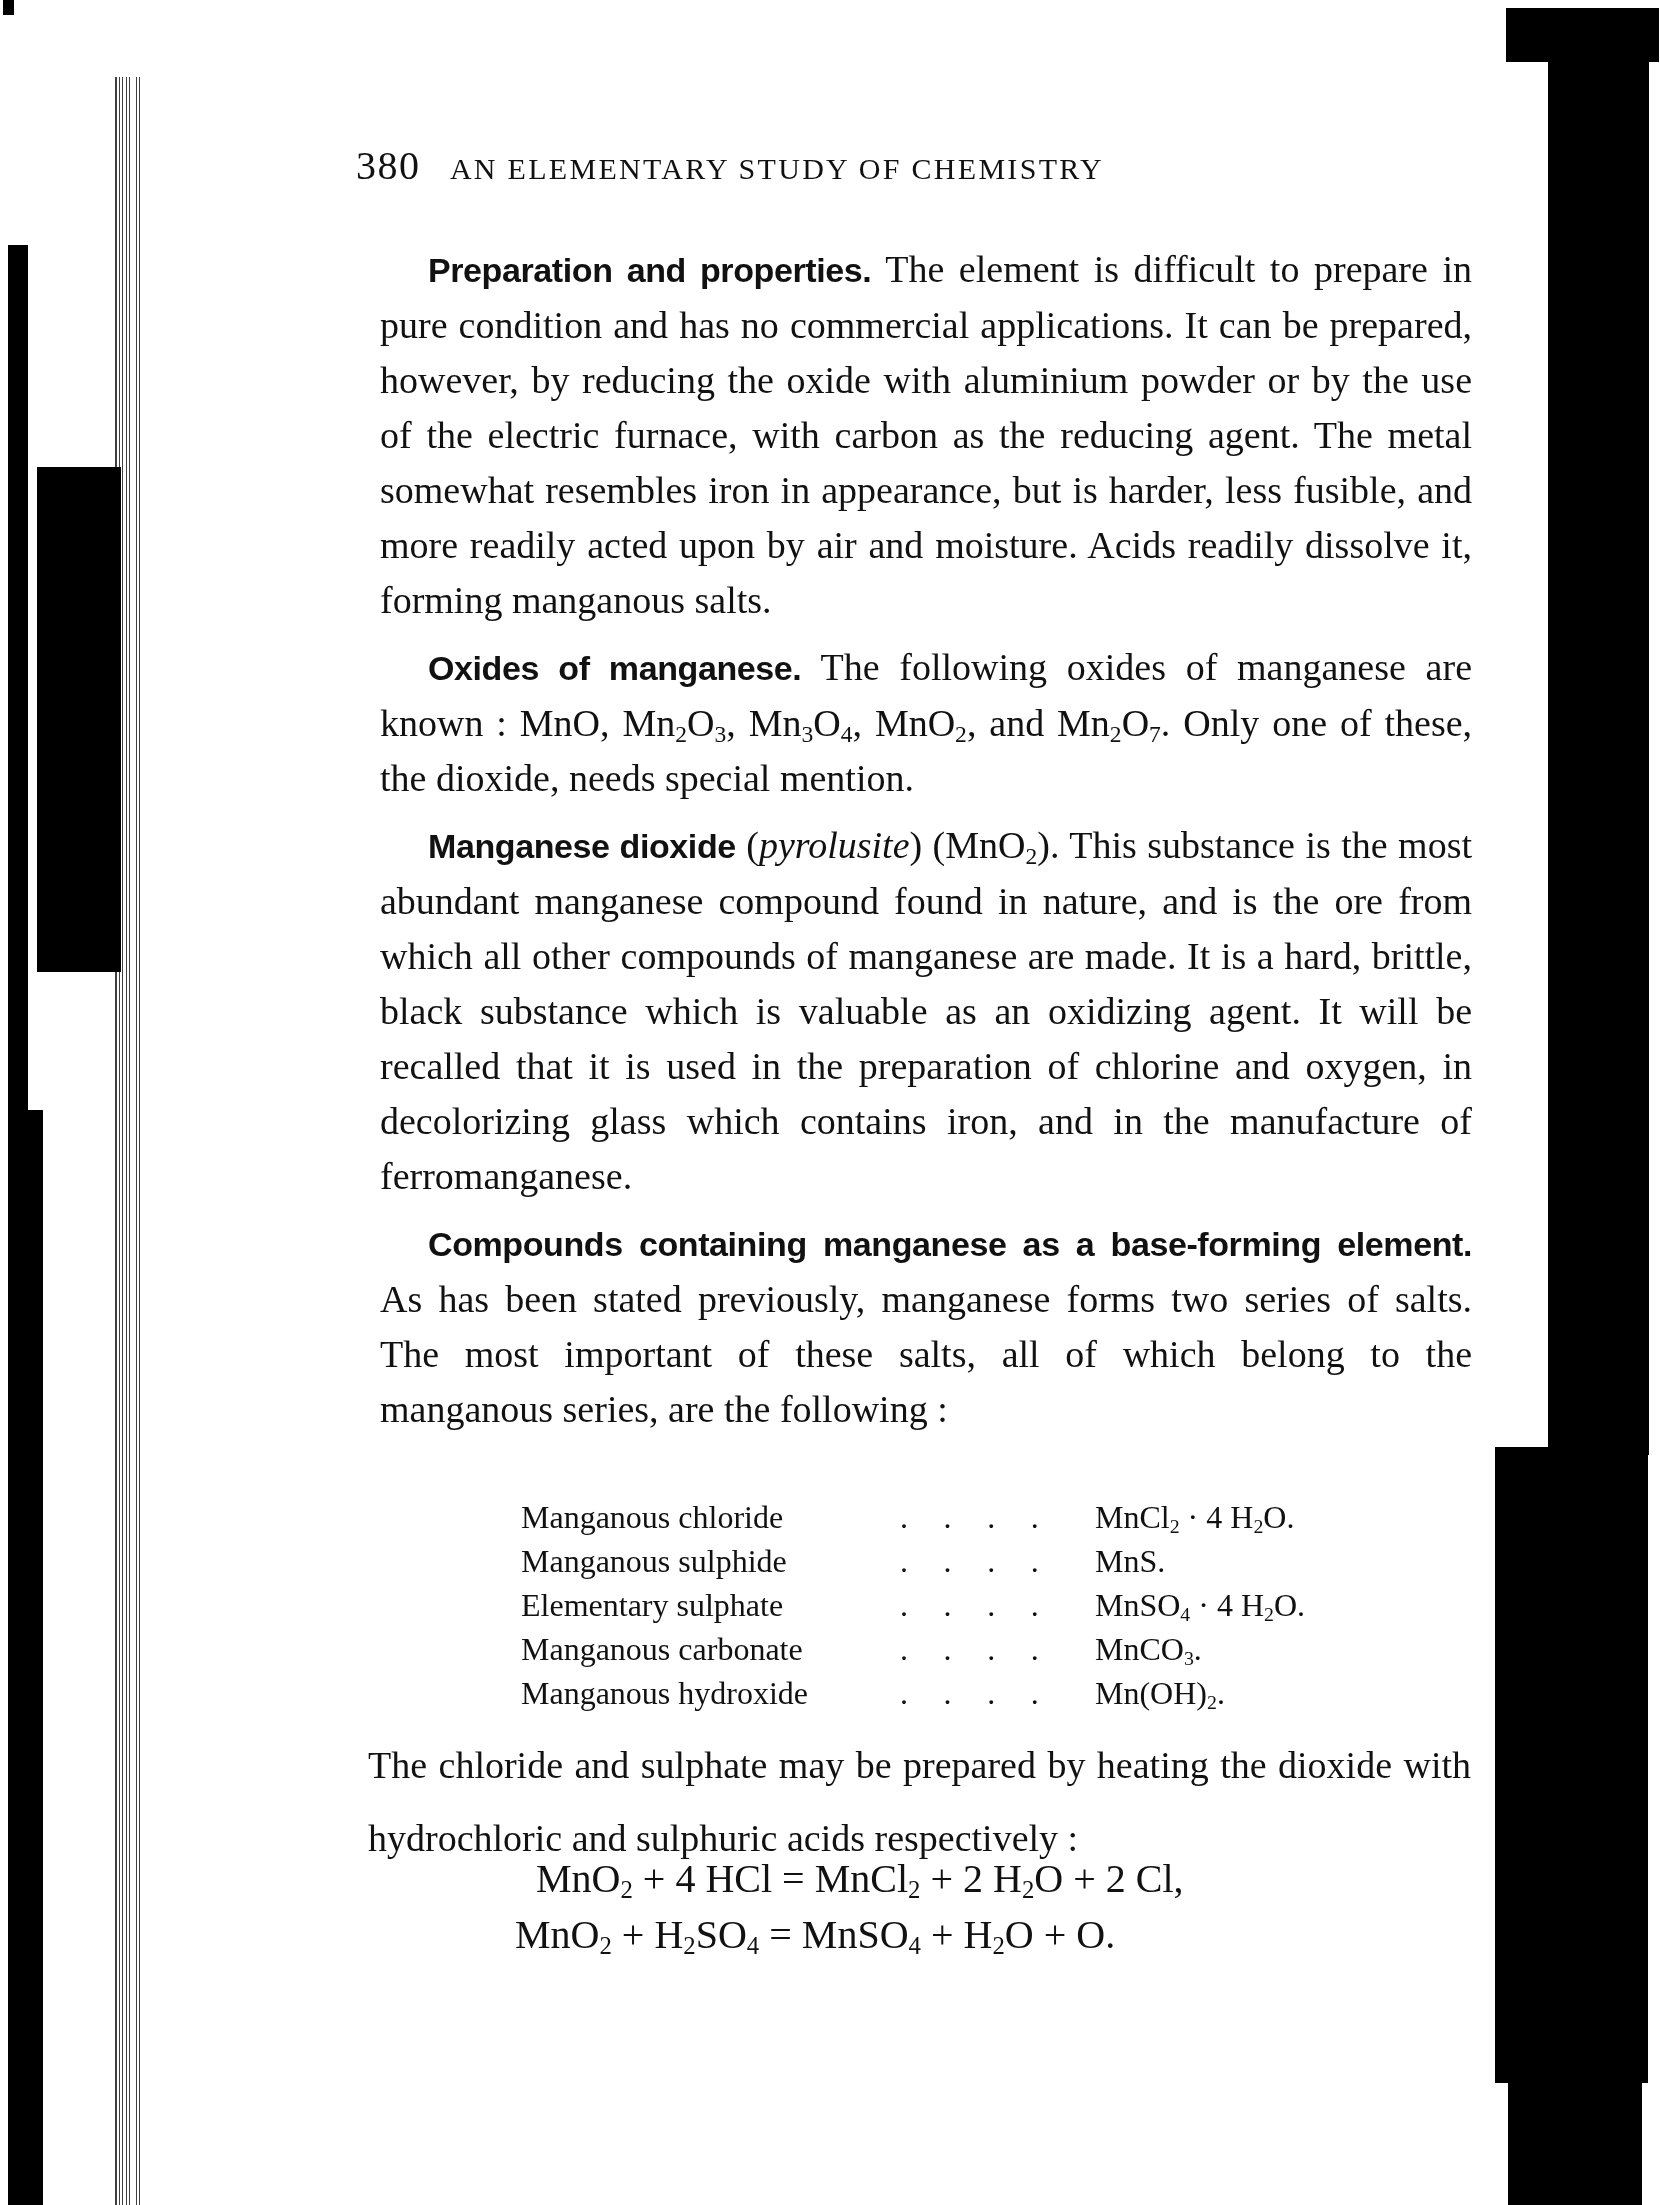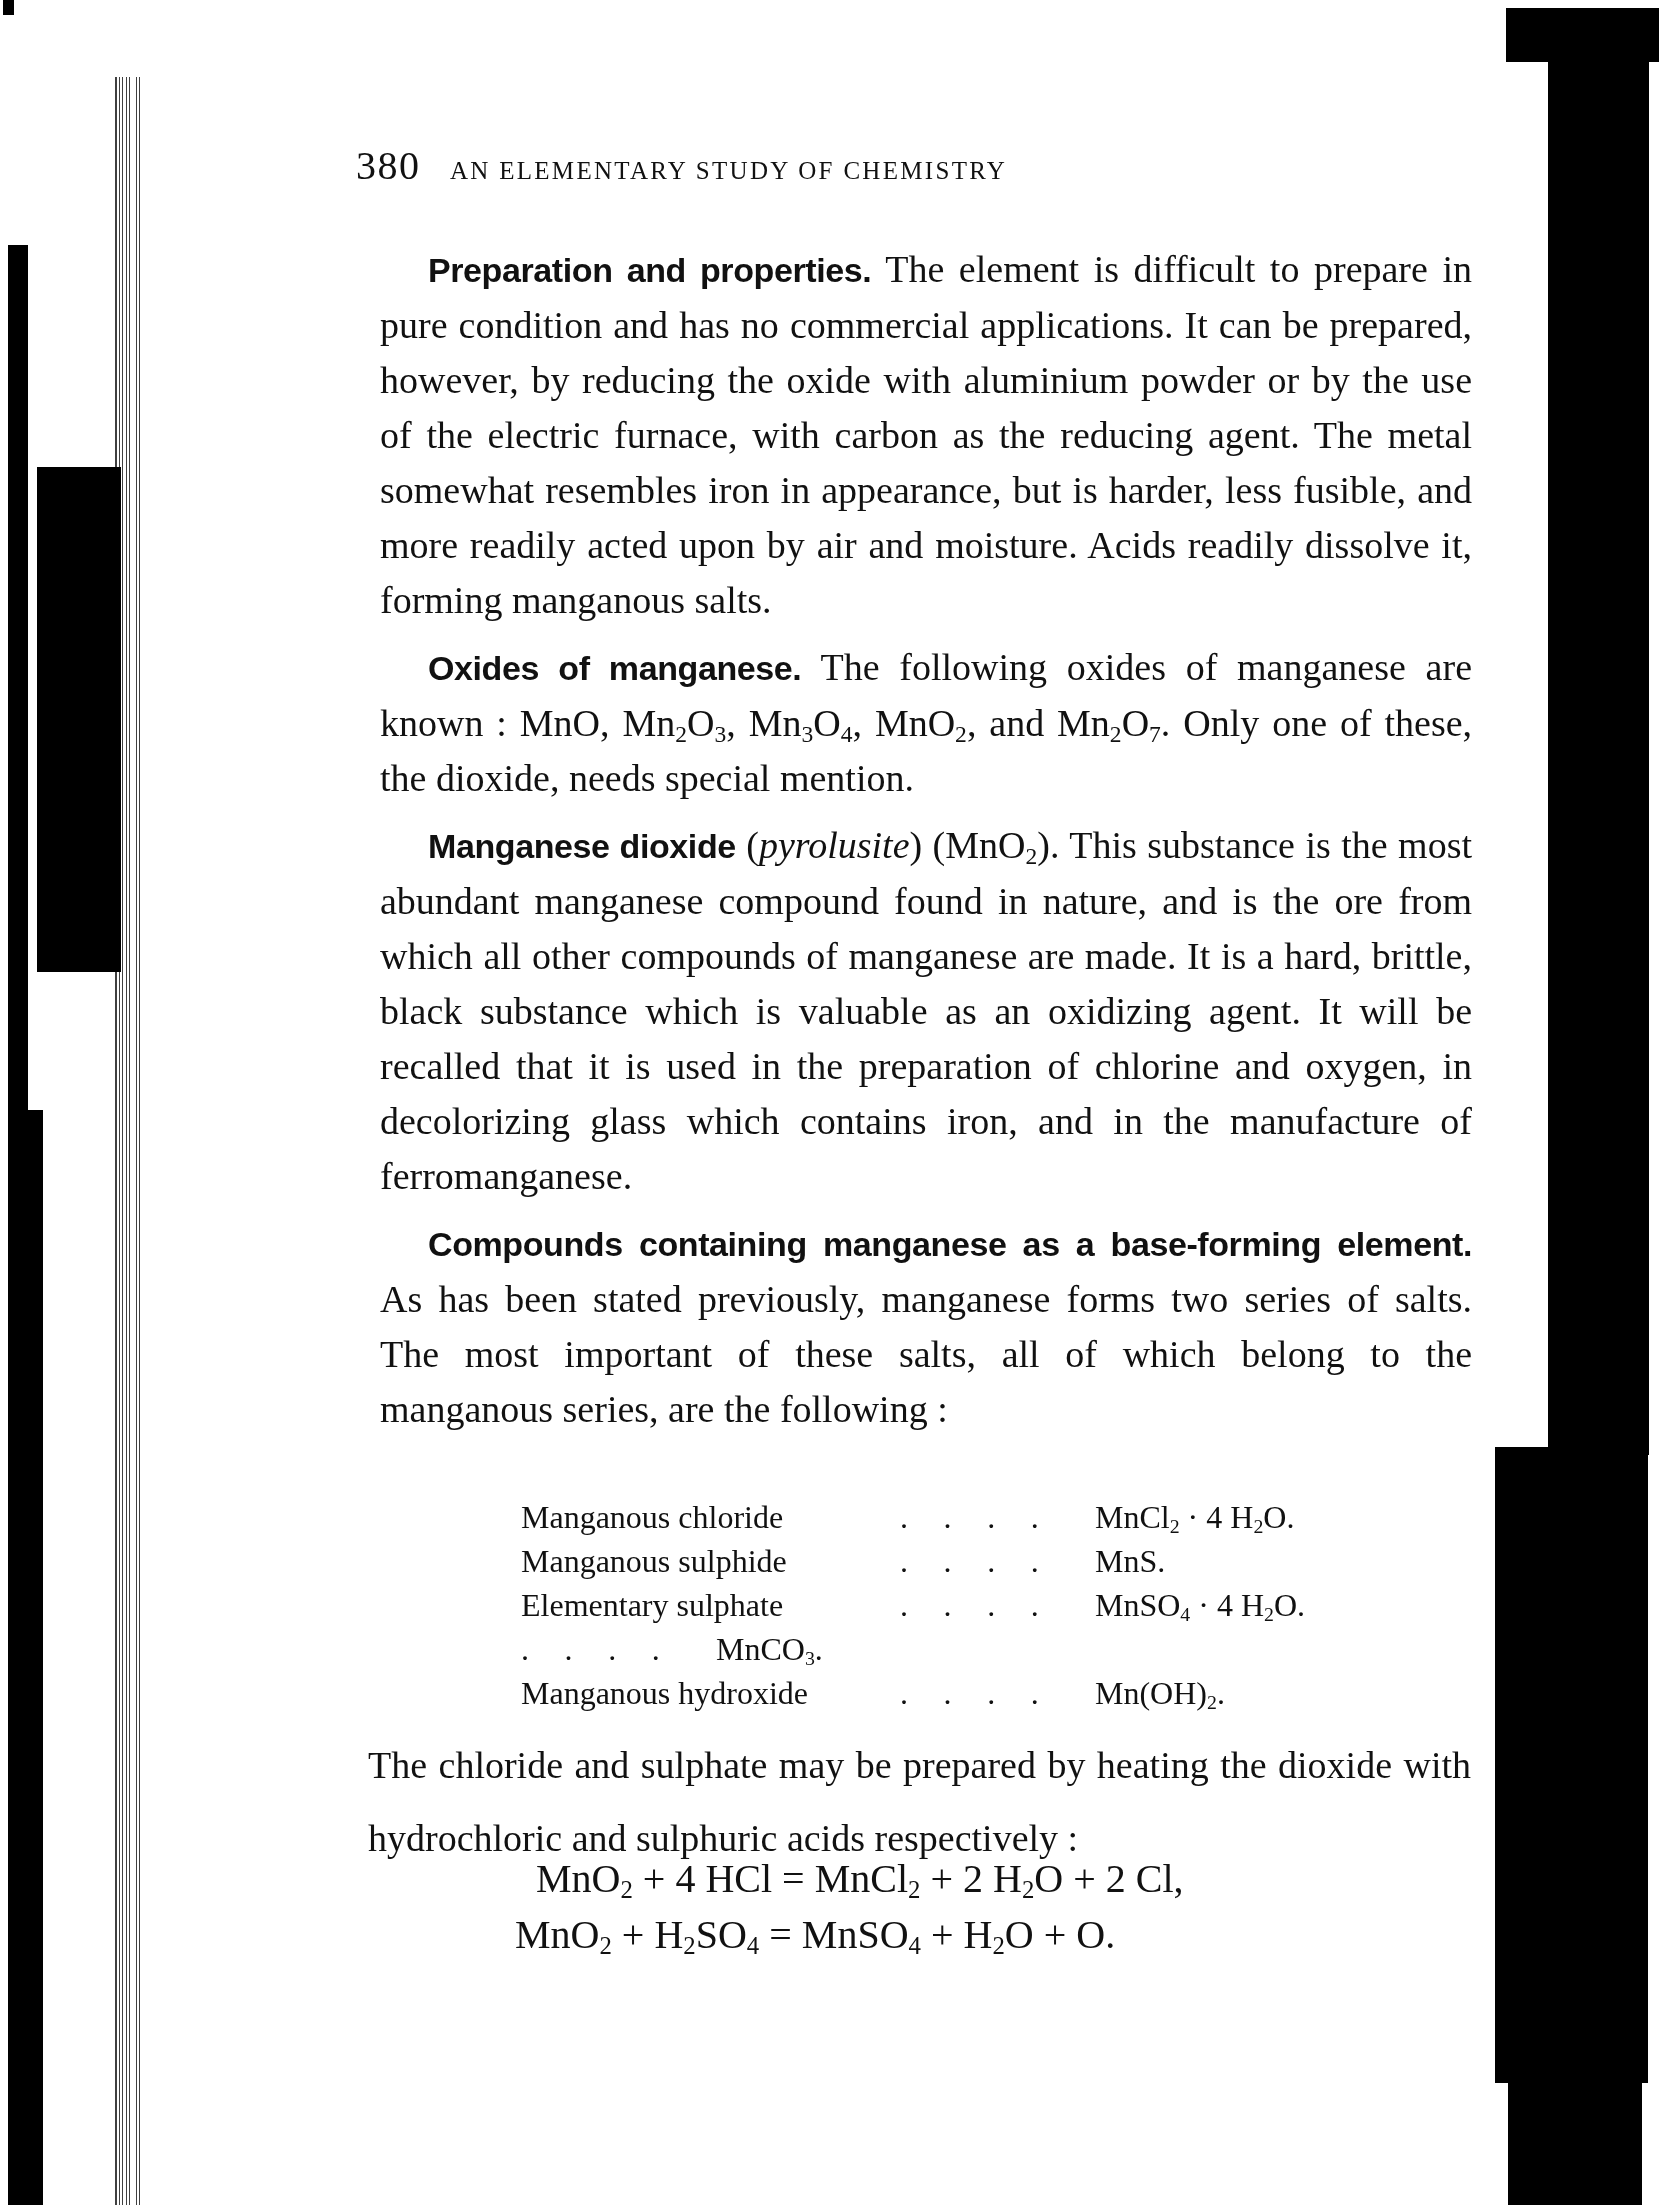--- a/index.html
+++ b/index.html
@@ -2,21 +2,21 @@
 <html style="font-size:12.3px"><head>
 <meta charset="utf-8">
 <style>
   html, body { margin:0; padding:0; }
   body { width:1661px; height:2205px; position:relative; background:#ffffff; overflow:hidden;
          font-family:"Liberation Serif","DejaVu Serif",serif; color:#111; }
   .scan { position:absolute; background:#000; }
   .noise { position:absolute; background:repeating-linear-gradient(90deg,#000 0 1.5px,transparent 1.5px 3.8px,#000 3.8px 4.6px,transparent 4.6px 6.9px); opacity:.75; }
   .running-head { position:absolute; left:356px; top:142px; font-size:38px; letter-spacing:1.5px; white-space:nowrap; }
   .running-head .pnum { margin-right:18.4px; font-size:40px;margin-top:18px; }
-  .running-head .title { text-transform:uppercase; font-size:25px; letter-spacing:2.3px; }
+  .running-head .title { text-transform:uppercase; font-size:30px; letter-spacing:2.3px; }
   .body { position:absolute; left:368px; top:230px; width:1116px; font-size:38px; line-height:55px; text-align:justify; }
   .body p { margin:12px; }
   .indent { text-indent:48px; }
   .sh { font-family:"Liberation Sans","DejaVu Sans",sans-serif; font-weight:bold; font-size:34px; letter-spacing:-0.4px; }
   sub { font-size:62%; vertical-align:-0.25em; line-height:0; }
   .table { position:absolute; left:521px; top:1495px; font-size:32px; line-height:44px; }
   .row { display:flex; }
   .row .name { width:379px; white-space:nowrap; }
   .row .dots { width:195px; letter-spacing:13.8px; white-space:nowrap; }
   .row .formula { white-space:nowrap; }
@@ -68,20 +68,21 @@
     <span class="name">Manganous sulphide</span>
     <span class="dots">. . . .</span>
     <span class="formula">MnS.</span>
   </div>
   <div class="row">
     <span class="name">Elementary sulphate</span>
     <span class="dots">. . . .</span>
     <span class="formula">MnSO<sub>4</sub> · 4 H<sub>2</sub>O.</span>
   </div>
   <div class="row">
+    <span class="name">Manganous carbonate</span>
     <span class="dots">. . . .</span>
     <span class="formula">MnCO<sub>3</sub>.</span>
   </div>
   <div class="row">
     <span class="name">Manganous hydroxide</span>
     <span class="dots">. . . .</span>
     <span class="formula">Mn(OH)<sub>2</sub>.</span>
   </div>
 </div>
 

